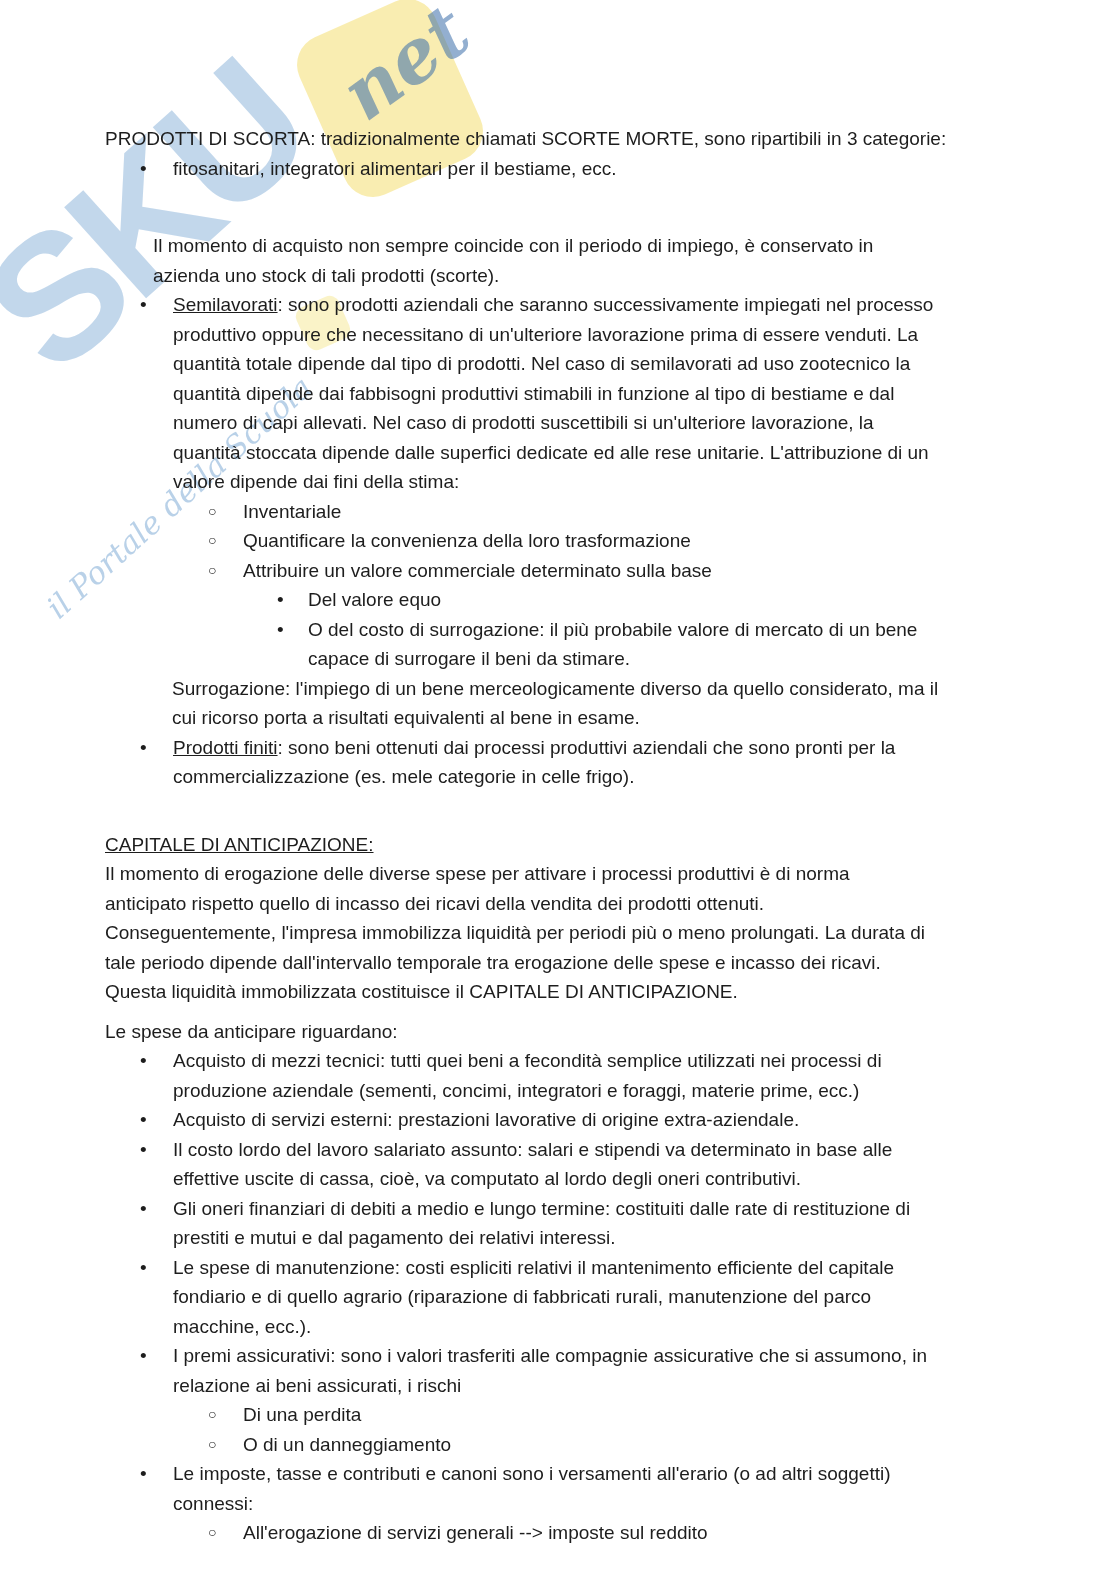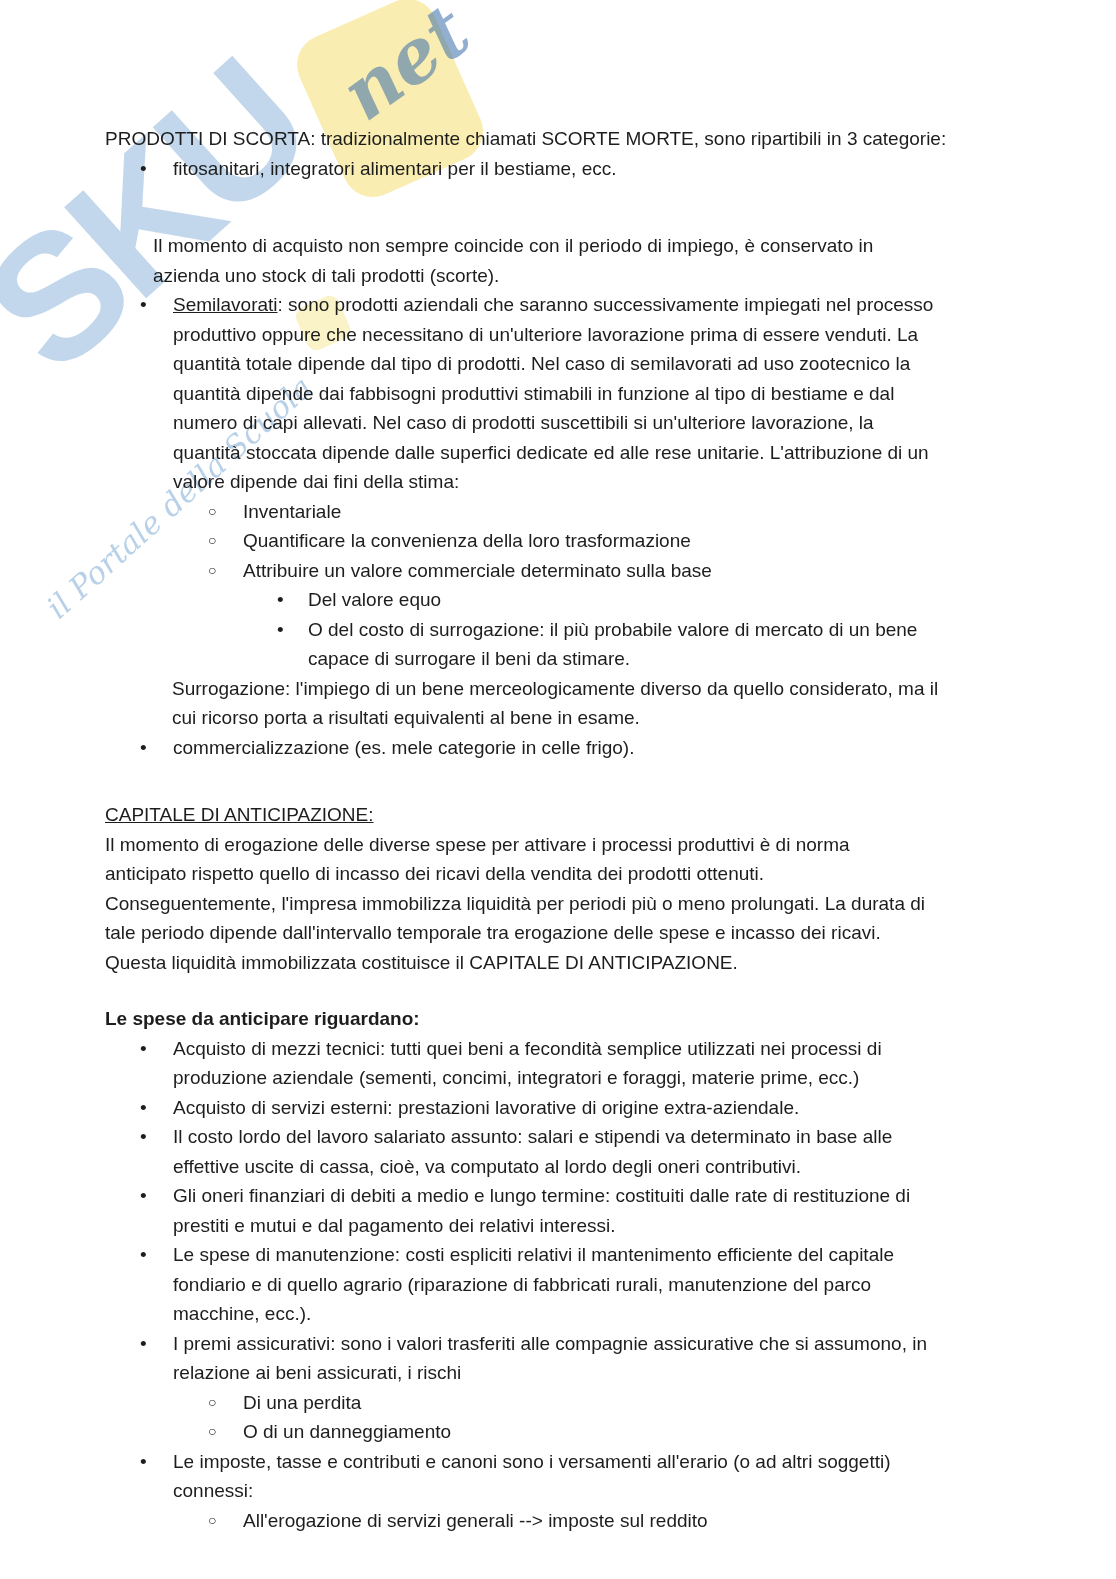--- a/index.html
+++ b/index.html
@@ -55,21 +55,21 @@
   .block { display:block; }
   .block.bullet { display:flex; align-items:flex-start; }
   .marker { flex:0 0 auto; }
   .b1 { padding-left:35px; }  .b1 .marker { width:33px; }
   .b2 { padding-left:103px; } .b2 .marker { width:35px; }
   .b3 { padding-left:172px; } .b3 .marker { width:31px; }
   .marker.circle { font-size:14px; }
   .hang { padding-left:48px;margin-top:48px; }
   .surr { padding-left:67px; }
   .gap-lg { margin-top:38px; }
-  .gap-sm { margin-top:27px;font-weight:bold; }
+  .gap-sm { margin-top:10px; }
 </style>
 </head>
 <body>
 
 <div class="watermark">
   <div class="wm-diamond"></div>
   <div class="wm-diamond-small"></div>
   <div class="wm-net">net</div>
   <div class="wm-letters">SKU</div>
   <div class="wm-tagline">il Portale della Scuola</div>
@@ -138,20 +138,21 @@
     </div>
     <div class="block surr">
       <div class="content">
         <div class="line"><span>Surrogazione: l'impiego di un bene merceologicamente diverso da quello considerato, ma il</span></div>
         <div class="line"><span>cui ricorso porta a risultati equivalenti al bene in esame.</span></div>
       </div>
     </div>
     <div class="block b1 bullet">
       <span class="marker disc">•</span>
       <div class="content">
+        <div class="line"><span class="underline">Prodotti finiti</span><span>: sono beni ottenuti dai processi produttivi aziendali che sono pronti per la</span></div>
         <div class="line"><span>commercializzazione (es. mele categorie in celle frigo).</span></div>
       </div>
     </div>
     <div class="block para gap-lg">
       <div class="content">
         <div class="line"><span class="bold underline">CAPITALE DI ANTICIPAZIONE:</span></div>
       </div>
     </div>
     <div class="block para">
       <div class="content">

